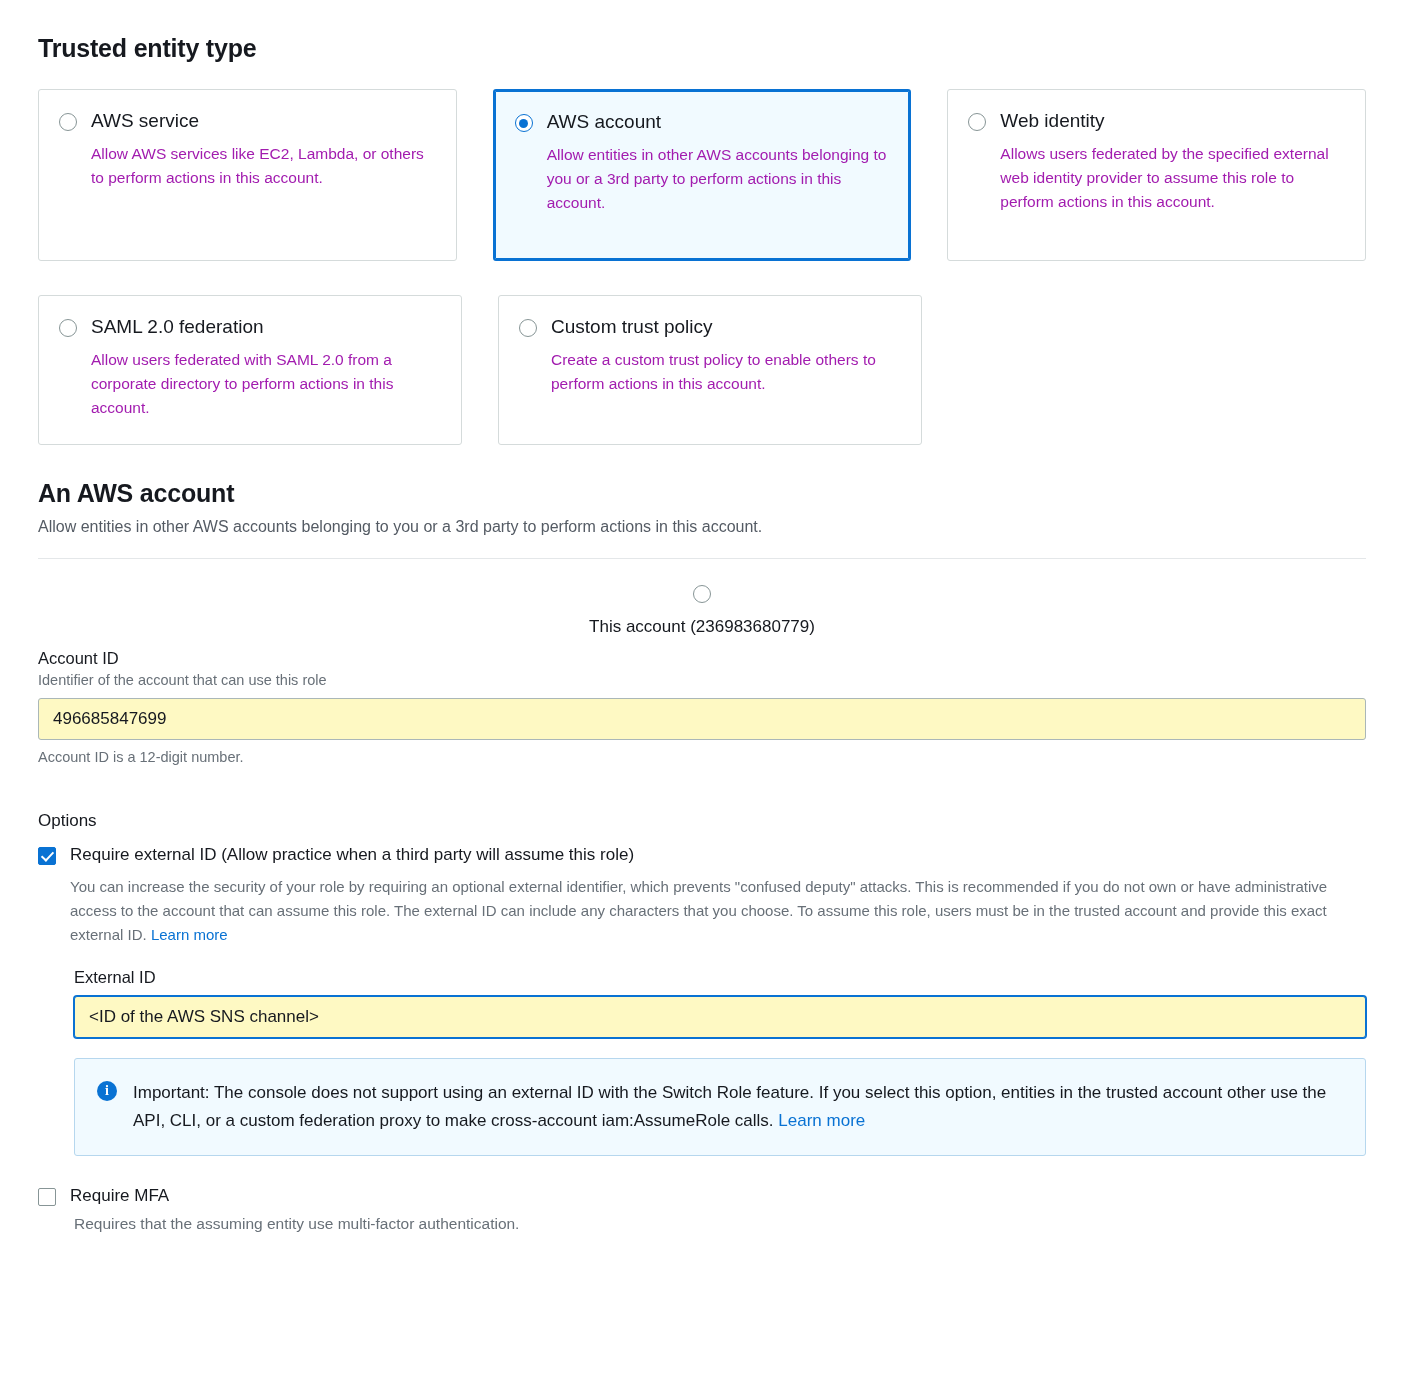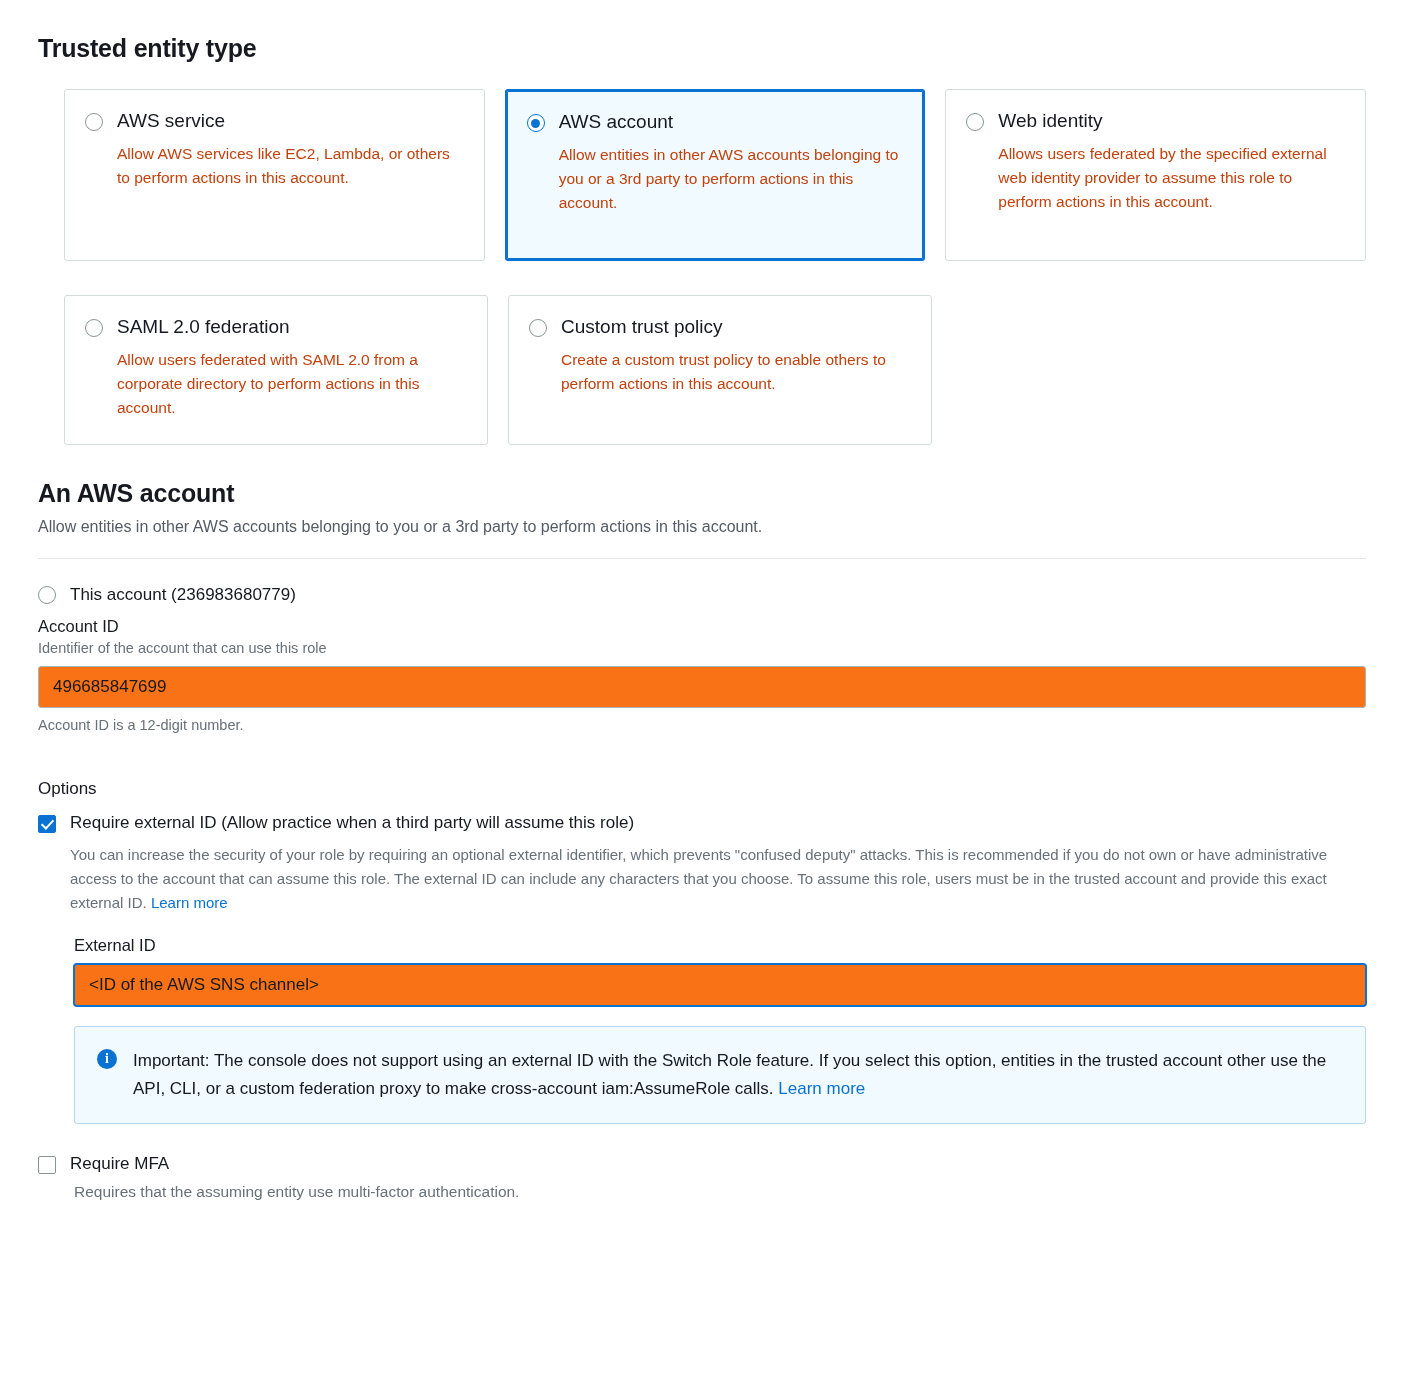--- a/index.html
+++ b/index.html
@@ -20,23 +20,22 @@
   }
   h1.section-title {
     font-size: 25px;
     font-weight: bold;
     color: #16191f;
     margin: 0 0 26px 0;
     letter-spacing: -0.2px;
   }
   .cards-row {
     display: flex;
-    gap: 20px;
+    gap: 36px;
     margin-bottom: 34px;
-    margin-left: 26px;
   }
   .card {
     width: 424px;
     border: 1px solid #d5dbdb;
     border-radius: 3px;
     background: #ffffff;
     padding: 20px 22px 22px 20px;
     display: flex;
     align-items: flex-start;
     gap: 14px;
@@ -74,21 +73,21 @@
   }
   .card-body { flex: 1 1 auto; }
   .card-title {
     font-size: 19px;
     color: #16191f;
     line-height: 1.2;
     margin-bottom: 9px;
   }
   .card-desc {
     font-size: 15.5px;
-    color: #c2410c;
+    color: #a21caf;
     line-height: 1.55;
   }
   .cards-row.second .card { min-height: 150px; }
 
   h2.sub-title {
     font-size: 25px;
     font-weight: bold;
     color: #16191f;
     margin: 0 0 10px 0;
     letter-spacing: -0.2px;
@@ -101,20 +100,21 @@
   .divider {
     border: none;
     border-top: 1px solid #e4e7e9;
     margin: 0 0 26px 0;
   }
   .radio-line {
     display: flex;
     align-items: center;
     gap: 14px;
     margin-bottom: 9px;
+    flex-direction: column;
   }
   .radio-line .radio { margin-top: 0; }
   .radio-line .label {
     font-size: 17px;
     color: #16191f;
   }
   .field-label {
     font-size: 16.5px;
     color: #16191f;
     margin-top: 12px;
@@ -128,21 +128,21 @@
   input.text-input {
     display: block;
     width: 100%;
     height: 42px;
     border: 1px solid #aab7b8;
     border-radius: 3px;
     padding: 0 14px;
     font-size: 17px;
     font-family: "Liberation Sans", sans-serif;
     color: #16191f;
-    background: #f97316;
+    background: #fef9c3;
   }
   input.text-input.focused {
     border: 1px solid #0972d3;
     box-shadow: 0 0 0 1px #0972d3;
   }
   .input-note {
     font-size: 14.5px;
     color: #687078;
     margin-top: 9px;
   }

